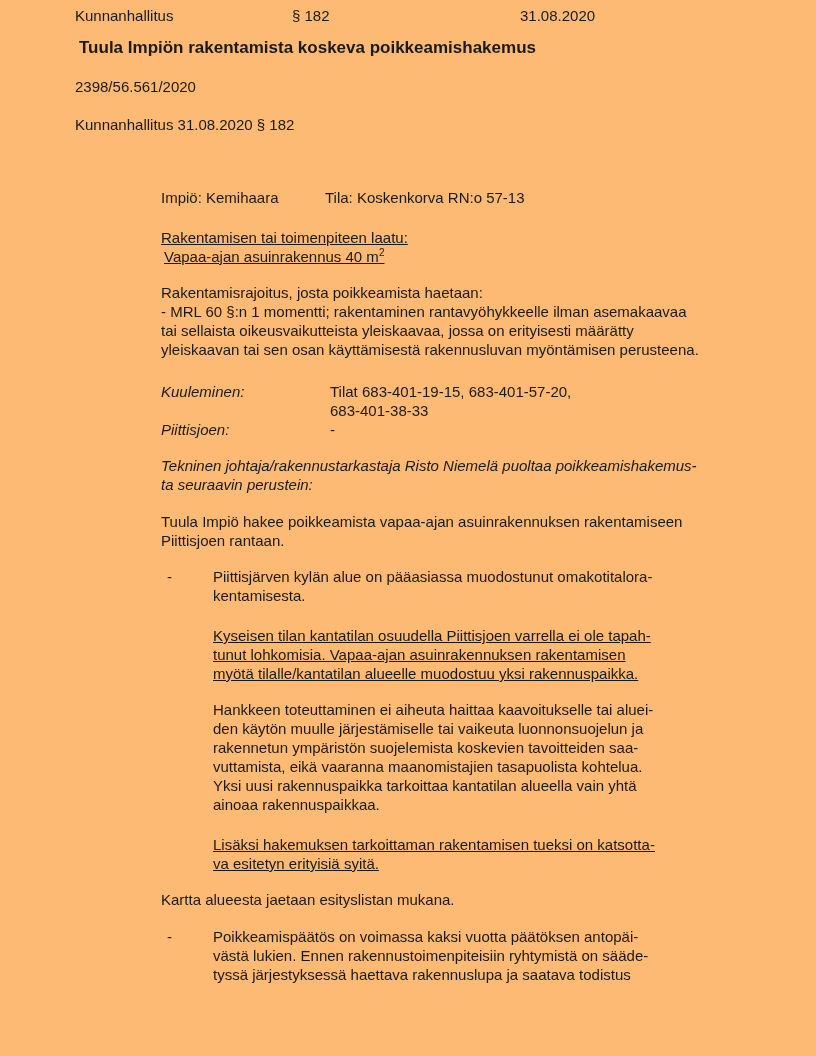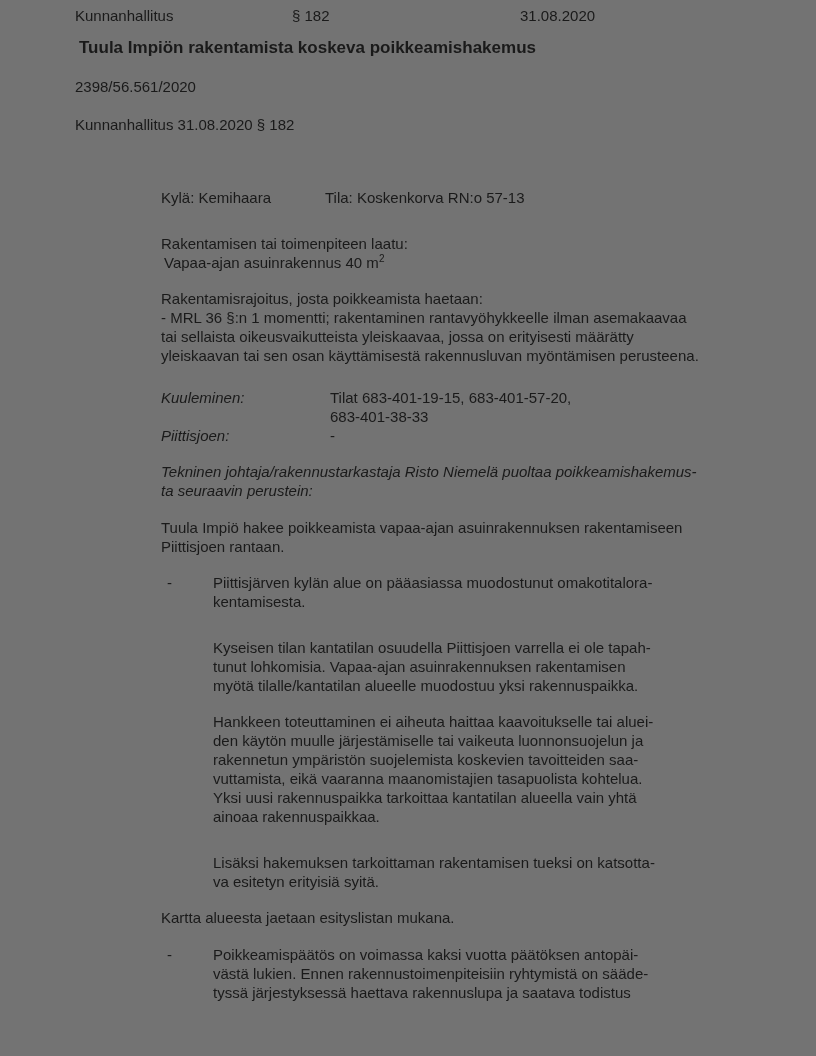--- a/index.html
+++ b/index.html
@@ -1,21 +1,21 @@
 <!DOCTYPE html>
 <html><head>
 <meta charset="utf-8">
 <style>
   html, body { margin: 0; padding: 0; background: #e8e8e8; }
   .page {
     position: relative;
     width: 816px;
     height: 1056px;
     margin: 0 auto;
-    background: #737373;
+    background: #fdba74;
     color: #1a1a1a;
     font-family: "Liberation Sans", "DejaVu Sans", sans-serif;
     font-size: 15px;
     line-height: 19px;
     overflow: hidden;
   }
   .doc-header span { position: absolute; top: 6px; white-space: nowrap; }
   .h-committee { left: 75px; }
   .h-section   { left: 292px; }
   .h-date      { left: 520px; }
@@ -24,21 +24,21 @@
     font-size: 17px; font-weight: bold; line-height: 22px; white-space: nowrap;
   }
   .diary       { position: absolute; left: 75px; top: 77px; }
   .meeting-ref { position: absolute; left: 75px; top: 115px; }
   .body        { position: absolute; left: 161px; top: 188px; width: 648px; }
   .loc-row     { position: relative; height: 19px; }
   .loc-estate  { position: absolute; left: 164px; top: 0; white-space: nowrap; }
   .pre         { white-space: pre-line; }
   .it          { font-style: italic; }
   .mt17 { margin-top: 17px; } .mt18 { margin-top: 18px; }
-  .mt19 { margin-top: 27px; } .mt30 { margin-top: 30px; }
+  .mt19 { margin-top: 21px; text-decoration: underline; } .mt30 { margin-top: 30px; }
   .bt-value { padding-left: 3px; }
   sup { font-size: 10px; line-height: 0; }
   .hearing { display: grid; grid-template-columns: 169px 1fr; margin-top: 23px; }
   .bullet-row { display: flex; }
   .dash { flex: 0 0 52px; padding-left: 6px; box-sizing: border-box; }
   .bullet-text { flex: 1; }
   .indent { margin-left: 52px; }
   .bold-ul { font-weight: bold; text-decoration: underline; }
 </style>
 </head>
@@ -54,32 +54,32 @@
 
   <h1 class="doc-title">Tuula Impiön rakentamista koskeva poikkeamishakemus</h1>
 
   <div class="diary">2398/56.561/2020</div>
 
   <div class="meeting-ref">Kunnanhallitus 31.08.2020 § 182</div>
 
   <div class="body">
 
     <div class="loc-row">
-      <span>Kylä: Kemihaara</span>
+      <span>Impiö: Kemihaara</span>
       <span class="loc-estate">Tila: Koskenkorva RN:o 57-13</span>
     </div>
 
     <div class="mt19">
       <div>Rakentamisen tai toimenpiteen laatu:</div>
       <div class="bt-value"><span>Vapaa-ajan asuinrakennus 40 m</span><sup>2</sup></div>
     </div>
 
     <div class="mt17">
       <div>Rakentamisrajoitus, josta poikkeamista haetaan:</div>
-      <div class="pre">- MRL 36 §:n 1 momentti; rakentaminen rantavyöhykkeelle ilman asemakaavaa
+      <div class="pre">- MRL 60 §:n 1 momentti; rakentaminen rantavyöhykkeelle ilman asemakaavaa
 tai sellaista oikeusvaikutteista yleiskaavaa, jossa on erityisesti määrätty
 yleiskaavan tai sen osan käyttämisestä rakennusluvan myöntämisen perusteena.</div>
     </div>
 
     <div class="hearing mt30">
       <span class="it">Kuuleminen:</span>
       <span class="pre">Tilat 683-401-19-15, 683-401-57-20,
 683-401-38-33</span>
       <span class="it">Piittisjoen:</span>
       <span>-</span>

